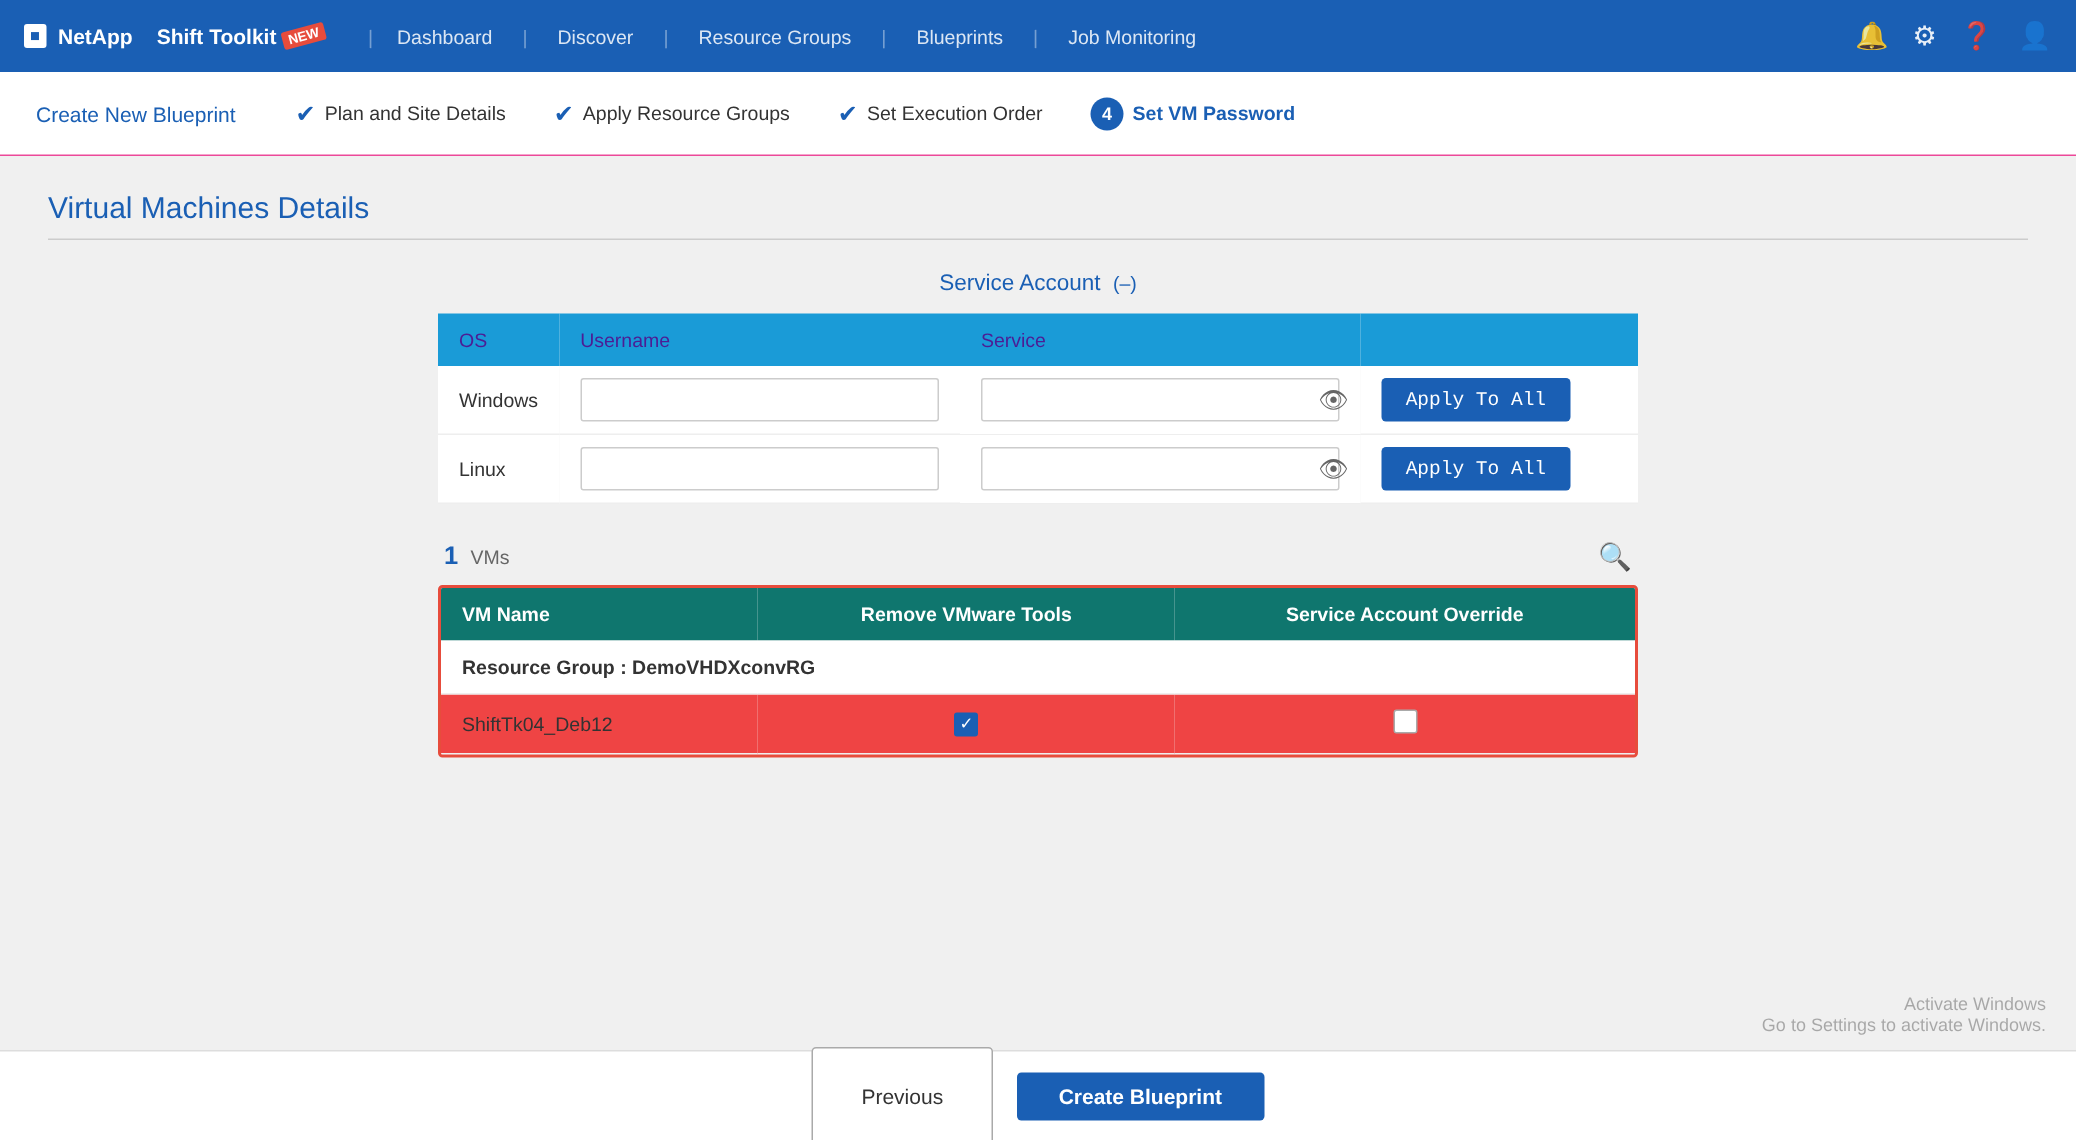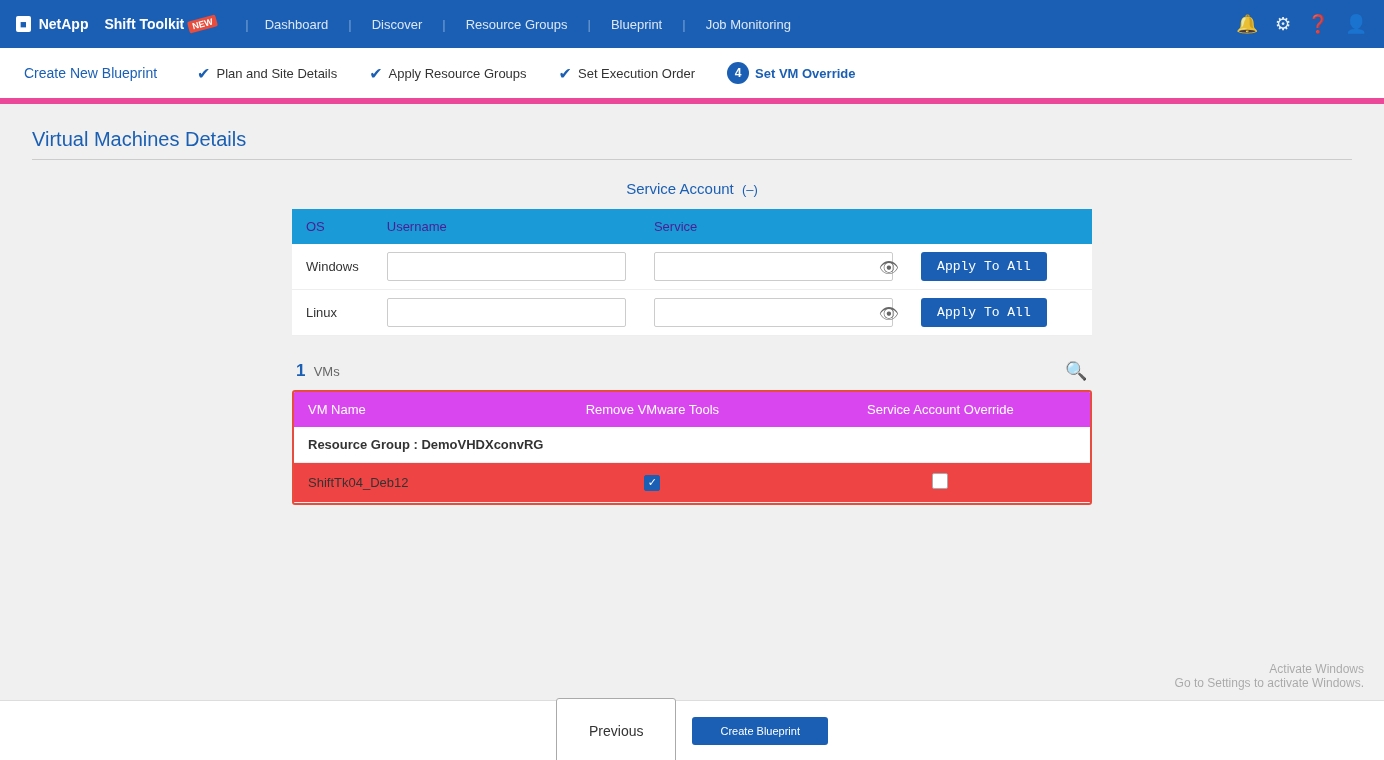--- a/index.html
+++ b/index.html
@@ -74,21 +74,21 @@
       opacity: 0.9;
     }
 
     
     .steps-bar {
       background: white;
       height: 56px;
       display: flex;
       align-items: center;
       padding: 0 24px;
-      border-bottom: 6px solid #ec4899;
+      border-bottom: 1px solid #ec4899;
       gap: 0;
     }
     .steps-bar-title {
       color: #1a5fb4;
       font-size: 14px;
       font-weight: 500;
       margin-right: 40px;
       white-space: nowrap;
     }
     .steps-list {
@@ -262,25 +262,25 @@
       margin: 0 auto;
       border: 2px solid #e74c3c;
       border-radius: 3px;
       overflow: hidden;
     }
     .vm-table {
       width: 100%;
       border-collapse: collapse;
     }
     .vm-table .header-row th {
-      background: #d946ef;
+      background: #0f766e;
       color: white;
       padding: 10px 14px;
       text-align: left;
-      font-weight: 400;
+      font-weight: 700;
       font-size: 13px;
     }
     .vm-table .header-row th:nth-child(2),
     .vm-table .header-row th:nth-child(3) {
       text-align: center;
     }
     .vm-table .group-row td {
       background: white;
       padding: 10px 14px;
       font-weight: bold;
@@ -344,22 +344,22 @@
       cursor: pointer;
       font-size: 14px;
     }
     .btn-create {
       background: #1a5fb4;
       color: white;
       border: none;
       padding: 8px 28px;
       border-radius: 3px;
       cursor: pointer;
-      font-size: 11px;
-      font-weight: 400;
+      font-size: 14px;
+      font-weight: 700;
     }
 
     
     .windows-watermark {
       position: fixed;
       bottom: 70px;
       right: 20px;
       color: rgba(0,0,0,0.3);
       font-size: 12px;
       text-align: right;
@@ -378,21 +378,21 @@
     <span class="toolkit-badge">NEW</span>
   </div>
   <span class="nav-divider">|</span>
   <div class="nav-links">
     <span class="nav-link">Dashboard</span>
     <span class="nav-divider">|</span>
     <span class="nav-link">Discover</span>
     <span class="nav-divider">|</span>
     <span class="nav-link">Resource Groups</span>
     <span class="nav-divider">|</span>
-    <span class="nav-link">Blueprint</span>
+    <span class="nav-link">Blueprints</span>
     <span class="nav-divider">|</span>
     <span class="nav-link">Job Monitoring</span>
   </div>
   <div class="nav-actions">
     <span class="nav-icon">🔔</span>
     <span class="nav-icon">⚙</span>
     <span class="nav-icon">❓</span>
     <span class="nav-icon">👤</span>
   </div>
 </nav>
@@ -411,21 +411,21 @@
       <span class="step-label">Apply Resource Groups</span>
     </div>
 
     <div class="step completed">
       <span class="step-icon">✔</span>
       <span class="step-label">Set Execution Order</span>
     </div>
 
     <div class="step active">
       <div class="step-num">4</div>
-      <span class="step-label">Set VM Override</span>
+      <span class="step-label">Set VM Password</span>
     </div>
   </div>
 </div>
 
 <div class="main-content">
 
   <h2 class="page-title">Virtual Machines Details</h2>
   <hr class="page-divider">
 
   <div class="section-title">

